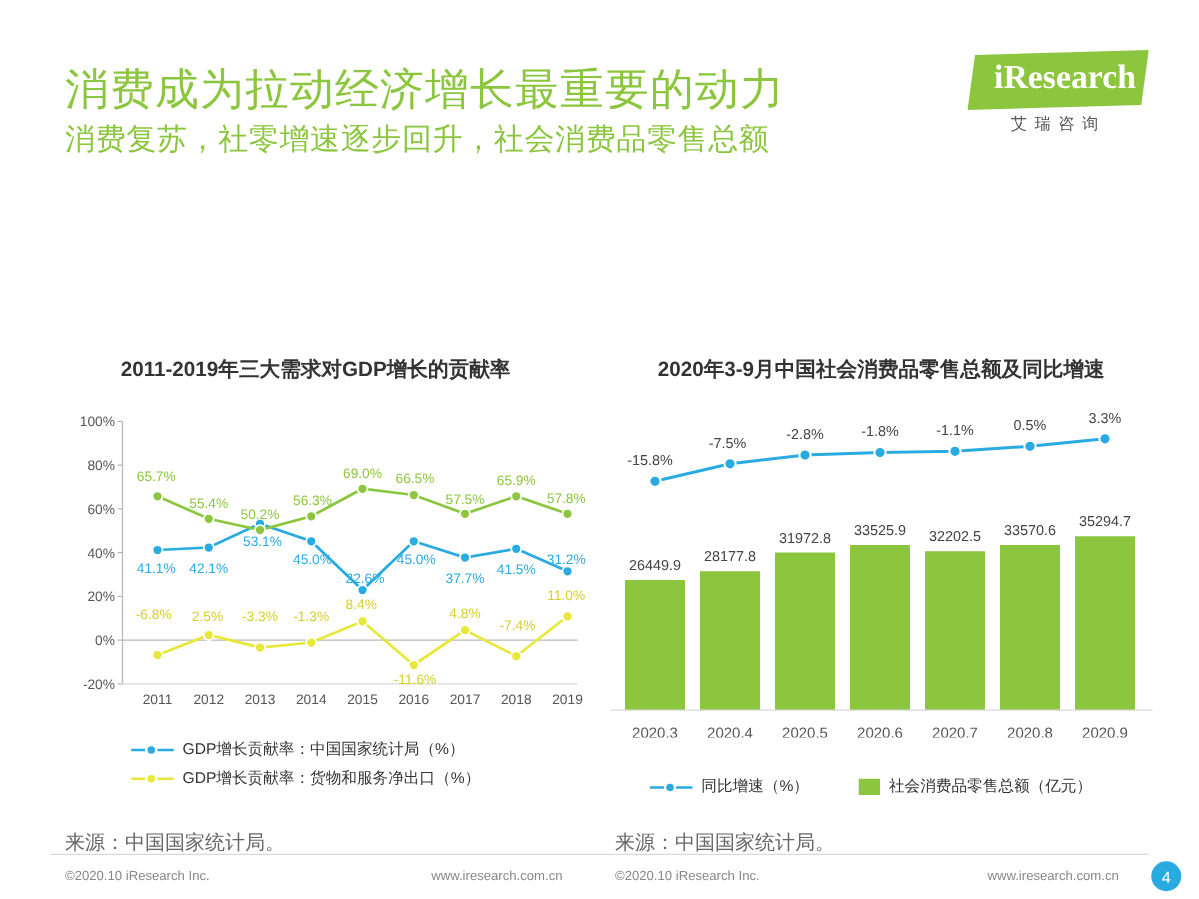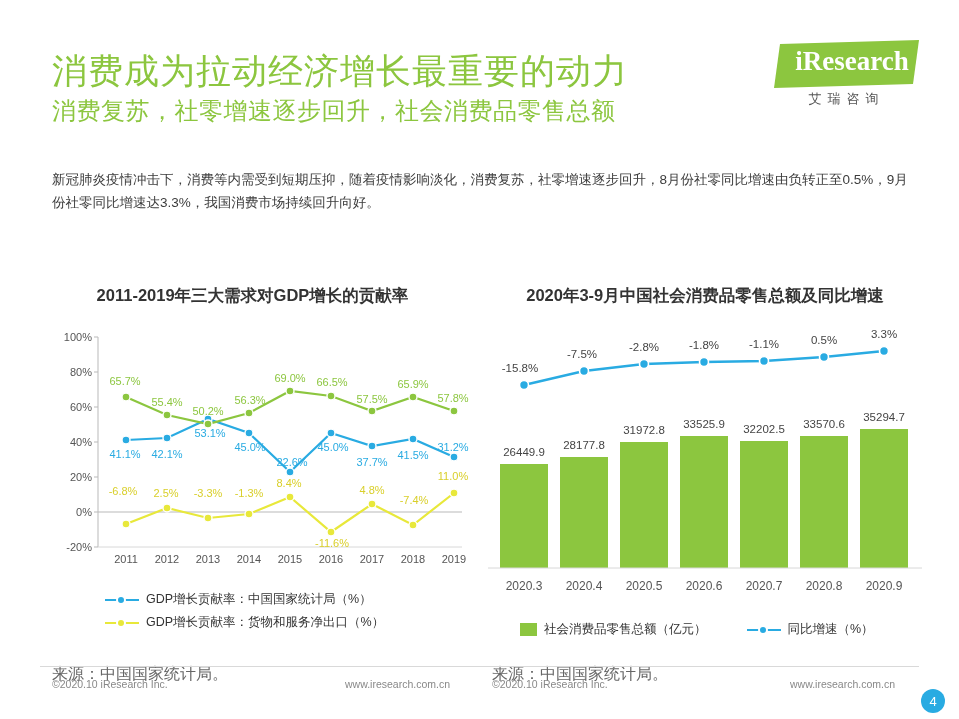--- a/index.html
+++ b/index.html
@@ -62,21 +62,21 @@
     border-radius: 50%; border: 2px solid #fff;
   }
   #rightLegend { left: 520px; top: 618px; width: 400px; display: flex; gap: 40px; }
   .legend-sq { width: 17px; height: 13px; margin-right: 7px; }
 
   .source { position: absolute; font-size: 16px; color: #666; }
   #srcLeft { left: 52px; top: 664px; }
   #srcRight { left: 492px; top: 664px; }
 
   
-  .footer { position: absolute; left: 0; bottom: 0; width: 959px; height: 53px; }
+  .footer { position: absolute; left: 0; bottom: 0; width: 959px; height: 36px; }
   .footer-line { position: absolute; left: 40px; top: 0; width: 879px; height: 1px; background: #d9d9d9; }
   .footer-txt { position: absolute; top: 12px; font-size: 10.5px; color: #888; }
   #fLeft1 { left: 52px; }
   #fLeft2 { left: 345px; }
   #fMid { left: 492px; }
   #fRight { left: 790px; }
   .page-badge {
     position: absolute; right: 14px; bottom: 6px; width: 24px; height: 24px;
     border-radius: 50%; background: #29abe2; color: #fff; font-size: 13px;
     display: flex; align-items: center; justify-content: center;
@@ -93,21 +93,20 @@
   <div class="logo-wrap">
     <svg class="logo-shape" viewBox="0 0 145 48">
       <polygon points="6,4 145,0 139,44 0,48" fill="#8cc63f"></polygon>
     </svg>
     <div class="logo-text">iResearch</div>
     <div class="logo-sub">艾瑞咨询</div>
   </div>
 </div>
 
 <div class="para">
-  <p>新冠肺炎疫情冲击下，消费等内需受到短期压抑，随着疫情影响淡化，消费复苏，社零增速逐步回升，8月份社零同比增速由负转正至0.5%，9月份社零同比增速达3.3%，我国消费市场持续回升向好。</p>
 </div>
 
 <div class="chart-title" id="leftTitle">2011-2019年三大需求对GDP增长的贡献率</div>
 
 <div class="chart-box" id="leftChart">
   <svg width="440" height="260" viewBox="0 0 440 260">
 
     <g font-size="11" fill="#555" text-anchor="end">
       <text x="62" y="21">100%</text>
       <text x="62" y="56">80%</text>
@@ -292,28 +291,28 @@
       <text x="224" y="270">2020.6</text>
       <text x="284" y="270">2020.7</text>
       <text x="344" y="270">2020.8</text>
       <text x="404" y="270">2020.9</text>
     </g>
   </svg>
 </div>
 
 <div class="legend" id="rightLegend">
   <div class="legend-row">
-    <span class="legend-sq" style="background:#8cc63f"></span>
-    <span>社会消费品零售总额（亿元）</span>
-  </div>
-  <div class="legend-row">
     <span class="legend-line" style="background:#29abe2">
       <span class="legend-dot" style="background:#29abe2"></span>
     </span>
     <span>同比增速（%）</span>
+  </div>
+  <div class="legend-row">
+    <span class="legend-sq" style="background:#8cc63f"></span>
+    <span>社会消费品零售总额（亿元）</span>
   </div>
 </div>
 
 <div class="source" id="srcRight">来源：中国国家统计局。</div>
 
 <div class="footer">
   <div class="footer-line"></div>
   <div class="footer-txt" id="fLeft1">©2020.10 iResearch Inc.</div>
   <div class="footer-txt" id="fLeft2">www.iresearch.com.cn</div>
   <div class="footer-txt" id="fMid">©2020.10 iResearch Inc.</div>

